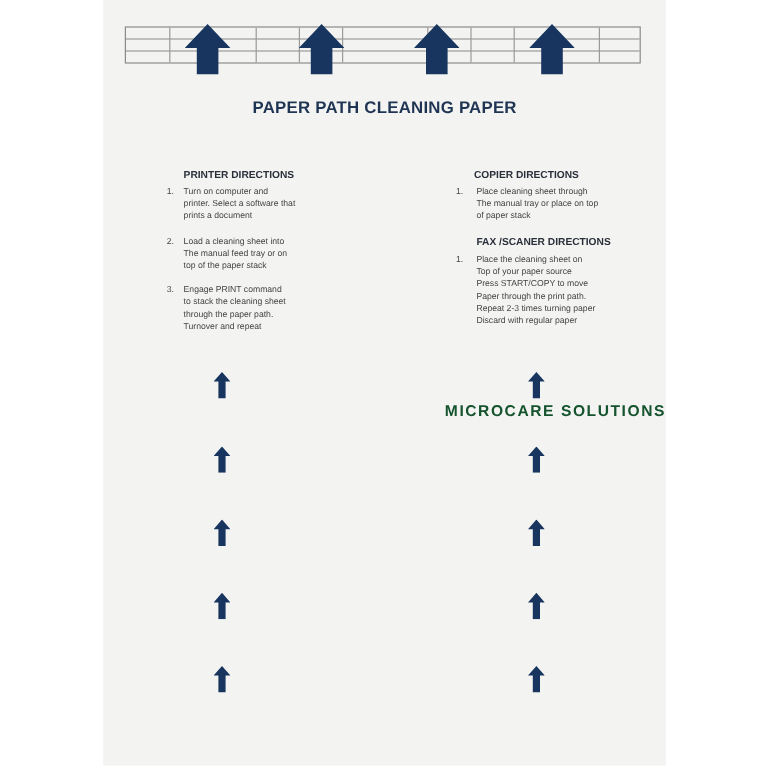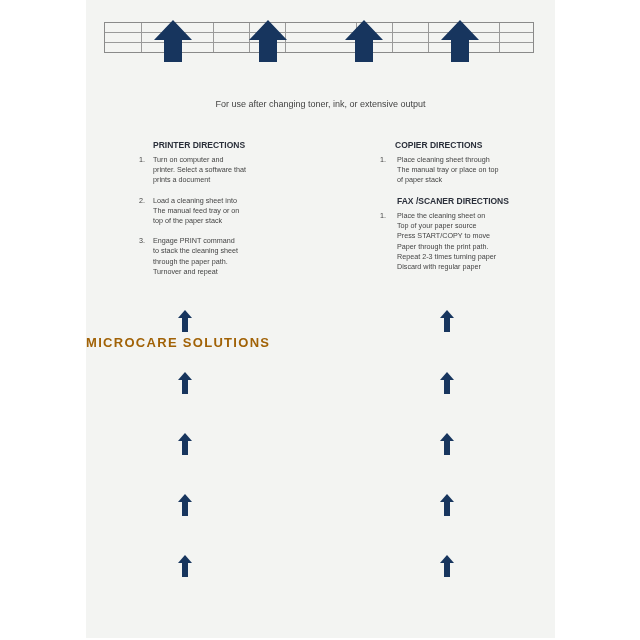--- a/index.html
+++ b/index.html
@@ -28,22 +28,22 @@
     font-size: 9px; color: #444;
   }
   .section-head {
     position: absolute; font-weight: bold; font-size: 8.5px; color: #2a2f3a;
   }
   .steps { position: absolute; margin: 0; padding: 0; list-style: none; font-size: 7.2px; line-height: 10.2px; color: #444; }
   .steps li { position: relative; padding-left: 14px; margin-bottom: 10px; }
   .steps li .num { position: absolute; left: 0; top: 0; }
   .steps li .line { display: block; }
   .brand {
-    position: absolute; left: 0; right: 0; top: 335px; text-align: left;
-    font-weight: bold; font-size: 13px; letter-spacing: 1.3px; color: #a16207;
+    position: absolute; left: 0; right: 0; top: 335px; text-align: right;
+    font-weight: bold; font-size: 13px; letter-spacing: 1.3px; color: #14532d;
   }
 </style>
 </head>
 <body>
 
 <div class="paper">
 
   <div class="grid">
     <div class="hline" style="top:9px"></div>
     <div class="hline" style="top:19px"></div>
@@ -63,21 +63,21 @@
   <svg class="big-arrow" style="left:163px" viewBox="0 0 38 42">
       <polygon points="19,0 38,20 28,20 28,42 10,42 10,20 0,20" fill="#17355e"></polygon>
     </svg>
   <svg class="big-arrow" style="left:259px" viewBox="0 0 38 42">
       <polygon points="19,0 38,20 28,20 28,42 10,42 10,20 0,20" fill="#17355e"></polygon>
     </svg>
   <svg class="big-arrow" style="left:355px" viewBox="0 0 38 42">
       <polygon points="19,0 38,20 28,20 28,42 10,42 10,20 0,20" fill="#17355e"></polygon>
     </svg>
 
-  <div class="subtitle">For use after changing toner, ink, or extensive output</div>
+  <div class="title">PAPER PATH CLEANING PAPER</div>
 
   <div class="section-head" style="left:67px; top:140px;">PRINTER DIRECTIONS</div>
   <ul class="steps" style="left:53px; top:155px; width:140px;">
     <li>
       <span class="num">1.</span>
       <span class="line">Turn on computer and</span>
       <span class="line">printer. Select a software that</span>
       <span class="line">prints a document</span>
     </li>
     <li>

